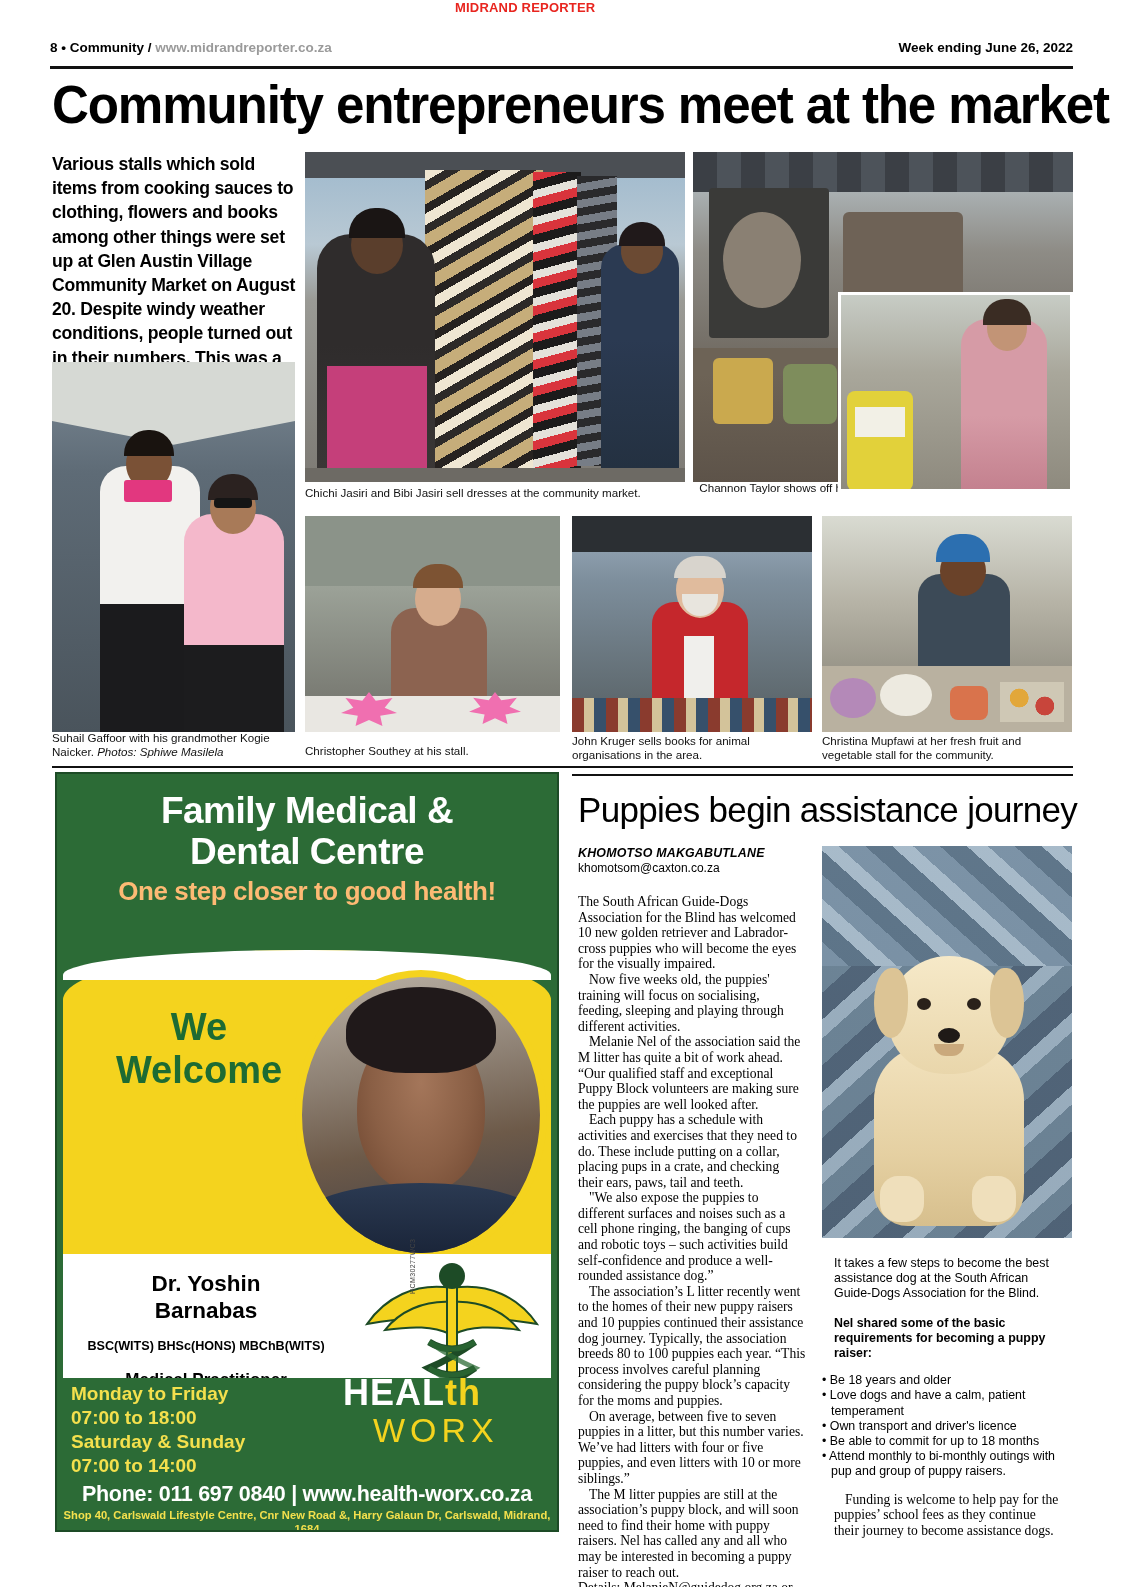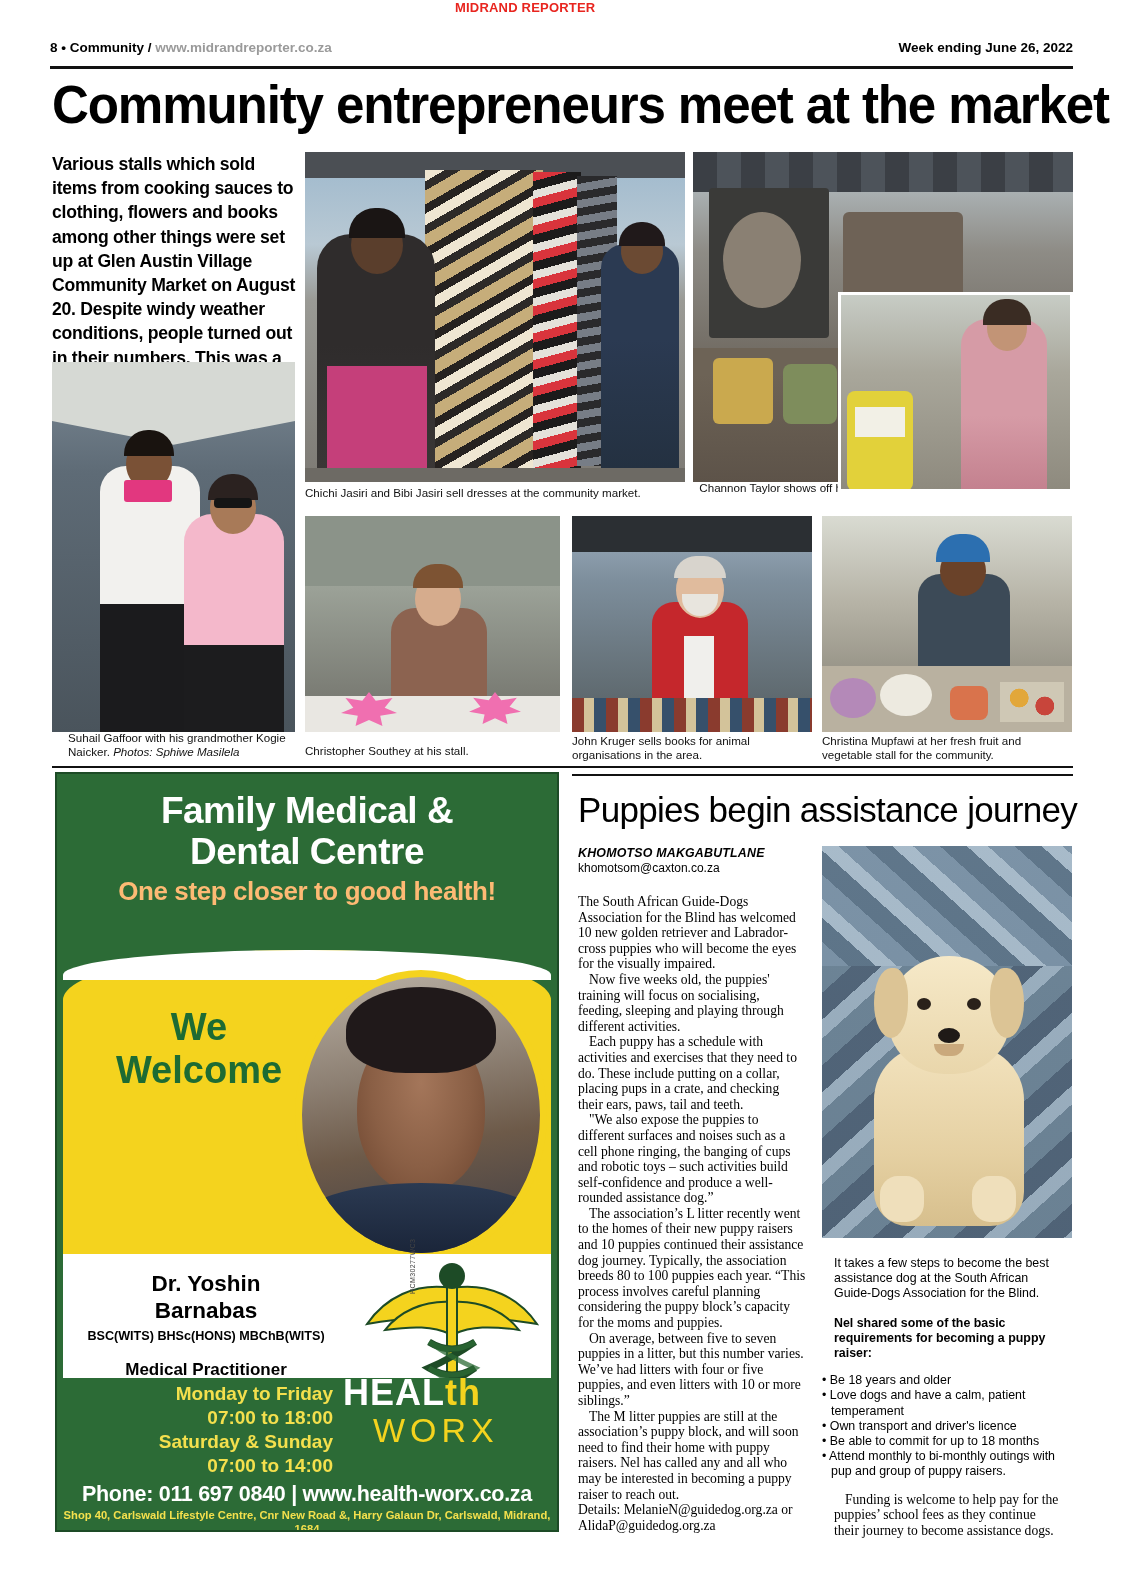--- a/index.html
+++ b/index.html
@@ -97,31 +97,31 @@
     transform: translateX(-50%); border-radius: 50% 50% 0 0;
     background: linear-gradient(180deg,#2b3a52,#182236);
   }
   .ad-white {
     position: absolute; left: 6px; top: 480px; width: 488px; height: 172px; background: #ffffff;
   }
   .ad-doc {
     position: absolute; left: 14px; top: 496px; width: 270px; text-align: center;
   }
   .ad-doc .nm { font-size: 22.5px; line-height: 27px; font-weight: bold; color: #000; }
-  .ad-doc .deg { font-size: 12.6px; line-height: 16px; font-weight: bold; color: #000; margin-top: 4px; }
+  .ad-doc .deg { font-size: 12.6px; line-height: 16px; font-weight: bold; color: #000; margin-top: 14px; }
   .ad-doc .role { font-size: 17px; line-height: 20px; font-weight: bold; color: #000; margin-top: 16px; }
   .ad-serv {
     position: absolute; left: 14px; top: 500px; width: 330px;
     font-size: 14.3px; line-height: 20.4px; font-weight: bold; color: #000;
   }
   .ad-green-bottom {
     position: absolute; left: 6px; top: 604px; width: 488px; height: 148px; background: #2c6b36;
   }
   .ad-hours {
-    position: absolute; left: 14px; top: 608px; width: 262px; text-align: right;
+    position: absolute; left: 14px; top: 608px; width: 262px; text-align: left;
     color: #f4e04d; font-size: 19px; line-height: 24px; font-weight: bold;
   }
   .ad-logo { position: absolute; left: 286px; top: 600px; width: 210px; }
   .ad-logo .l1 { color: #ffffff; font-size: 36px; line-height: 38px; font-weight: bold; letter-spacing: 1px; }
   .ad-logo .l1 .th { color: #f4d31e; }
   .ad-logo .l2 { color: #f4d31e; font-size: 34px; line-height: 36px; font-weight: normal;
                  letter-spacing: 5px; margin-left: 30px; }
   .ad-phone {
     position: absolute; left: 6px; top: 708px; width: 488px; text-align: center;
     color: #ffffff; font-size: 21.5px; line-height: 24px; font-weight: bold; letter-spacing: -0.3px;
@@ -244,21 +244,21 @@
          background:linear-gradient(180deg,#f2f1ee 0 52%,#1b1b1d 52%);border-radius:26px 26px 0 0;"></div>
     <div style="position:absolute;left:74px;top:76px;width:46px;height:52px;border-radius:50%;background:#7a5136;"></div>
     <div style="position:absolute;left:72px;top:68px;width:50px;height:26px;border-radius:24px 24px 0 0;background:#19130f;"></div>
     <div style="position:absolute;left:72px;top:118px;width:48px;height:22px;background:#e2377f;border-radius:3px;"></div>
     <div style="position:absolute;left:132px;top:152px;width:100px;height:218px;
          background:linear-gradient(180deg,#f4b8cb 0 60%,#1c1c1e 60%);border-radius:28px 28px 0 0;"></div>
     <div style="position:absolute;left:158px;top:120px;width:46px;height:52px;border-radius:50%;background:#a87a58;"></div>
     <div style="position:absolute;left:156px;top:112px;width:50px;height:26px;border-radius:24px 24px 0 0;background:#2b2220;"></div>
     <div style="position:absolute;left:162px;top:136px;width:38px;height:10px;background:#151515;border-radius:4px;"></div>
   </div>
-  <div class="cap" style="left:68px; top:731px; width:243px;">
+  <div class="cap" style="left:52px; top:731px; width:243px;">
     <span>Suhail Gaffoor with his grandmother Kogie Naicker.</span>
     <em>Photos: Sphiwe Masilela</em>
   </div>
 
   <div class="photo" style="left:305px; top:516px; width:255px; height:216px;">
     <div class="sky" style="background:linear-gradient(180deg,#b2b7ae 0%,#9aa096 35%,#6f6f68 100%);"></div>
     <div style="position:absolute;left:0;top:0;width:100%;height:70px;background:#8b9389;"></div>
     <div style="position:absolute;left:86px;top:92px;width:96px;height:124px;
          background:linear-gradient(180deg,#8c6350 0 100%);border-radius:24px 24px 0 0;"></div>
     <div style="position:absolute;left:110px;top:56px;width:46px;height:54px;border-radius:50%;background:#d6ac8d;"></div>
@@ -394,20 +394,21 @@
     <div style="position:absolute;left:145px;top:152px;width:14px;height:12px;border-radius:50%;background:#2a211a;"></div>
     <div style="position:absolute;left:116px;top:182px;width:22px;height:15px;border-radius:50%;background:#1f1a17;"></div>
     <div style="position:absolute;left:112px;top:198px;width:30px;height:12px;border-radius:0 0 14px 14px;background:#caa97c;"></div>
     <div style="position:absolute;left:58px;top:330px;width:44px;height:46px;border-radius:40%;background:#efdfbb;"></div>
     <div style="position:absolute;left:150px;top:330px;width:44px;height:46px;border-radius:40%;background:#efdfbb;"></div>
   </div>
 
   <div class="body-col" style="left:578px; top:894px; width:228px;">
     <p>The South African Guide-Dogs Association for the Blind has welcomed 10 new golden retriever and Labrador-cross puppies who will become the eyes for the visually impaired.</p>
     <p class="ind">Now five weeks old, the puppies' training will focus on socialising, feeding, sleeping and playing through different activities.</p>
+    <p class="ind">Melanie Nel of the association said the M litter has quite a bit of work ahead. “Our qualified staff and exceptional Puppy Block volunteers are making sure the puppies are well looked after.</p>
     <p class="ind">Each puppy has a schedule with activities and exercises that they need to do. These include putting on a collar, placing pups in a crate, and checking their ears, paws, tail and teeth.</p>
     <p class="ind">"We also expose the puppies to different surfaces and noises such as a cell phone ringing, the banging of cups and robotic toys – such activities build self-confidence and produce a well-rounded assistance dog.”</p>
     <p class="ind">The association’s L litter recently went to the homes of their new puppy raisers and 10 puppies continued their assistance dog journey. Typically, the association breeds 80 to 100 puppies each year. “This process involves careful planning considering the puppy block’s capacity for the moms and puppies.</p>
     <p class="ind">On average, between five to seven puppies in a litter, but this number varies. We’ve had litters with four or five puppies, and even litters with 10 or more siblings.”</p>
     <p class="ind">The M litter puppies are still at the association’s puppy block, and will soon need to find their home with puppy raisers. Nel has called any and all who may be interested in becoming a puppy raiser to reach out.</p>
     <p>Details: MelanieN@guidedog.org.za or AlidaP@guidedog.org.za</p>
   </div>
 
   <div class="sans-col" style="left:822px; top:1244px; width:250px;">
     <p>It takes a few steps to become the best assistance dog at the South African Guide-Dogs Association for the Blind.</p>

